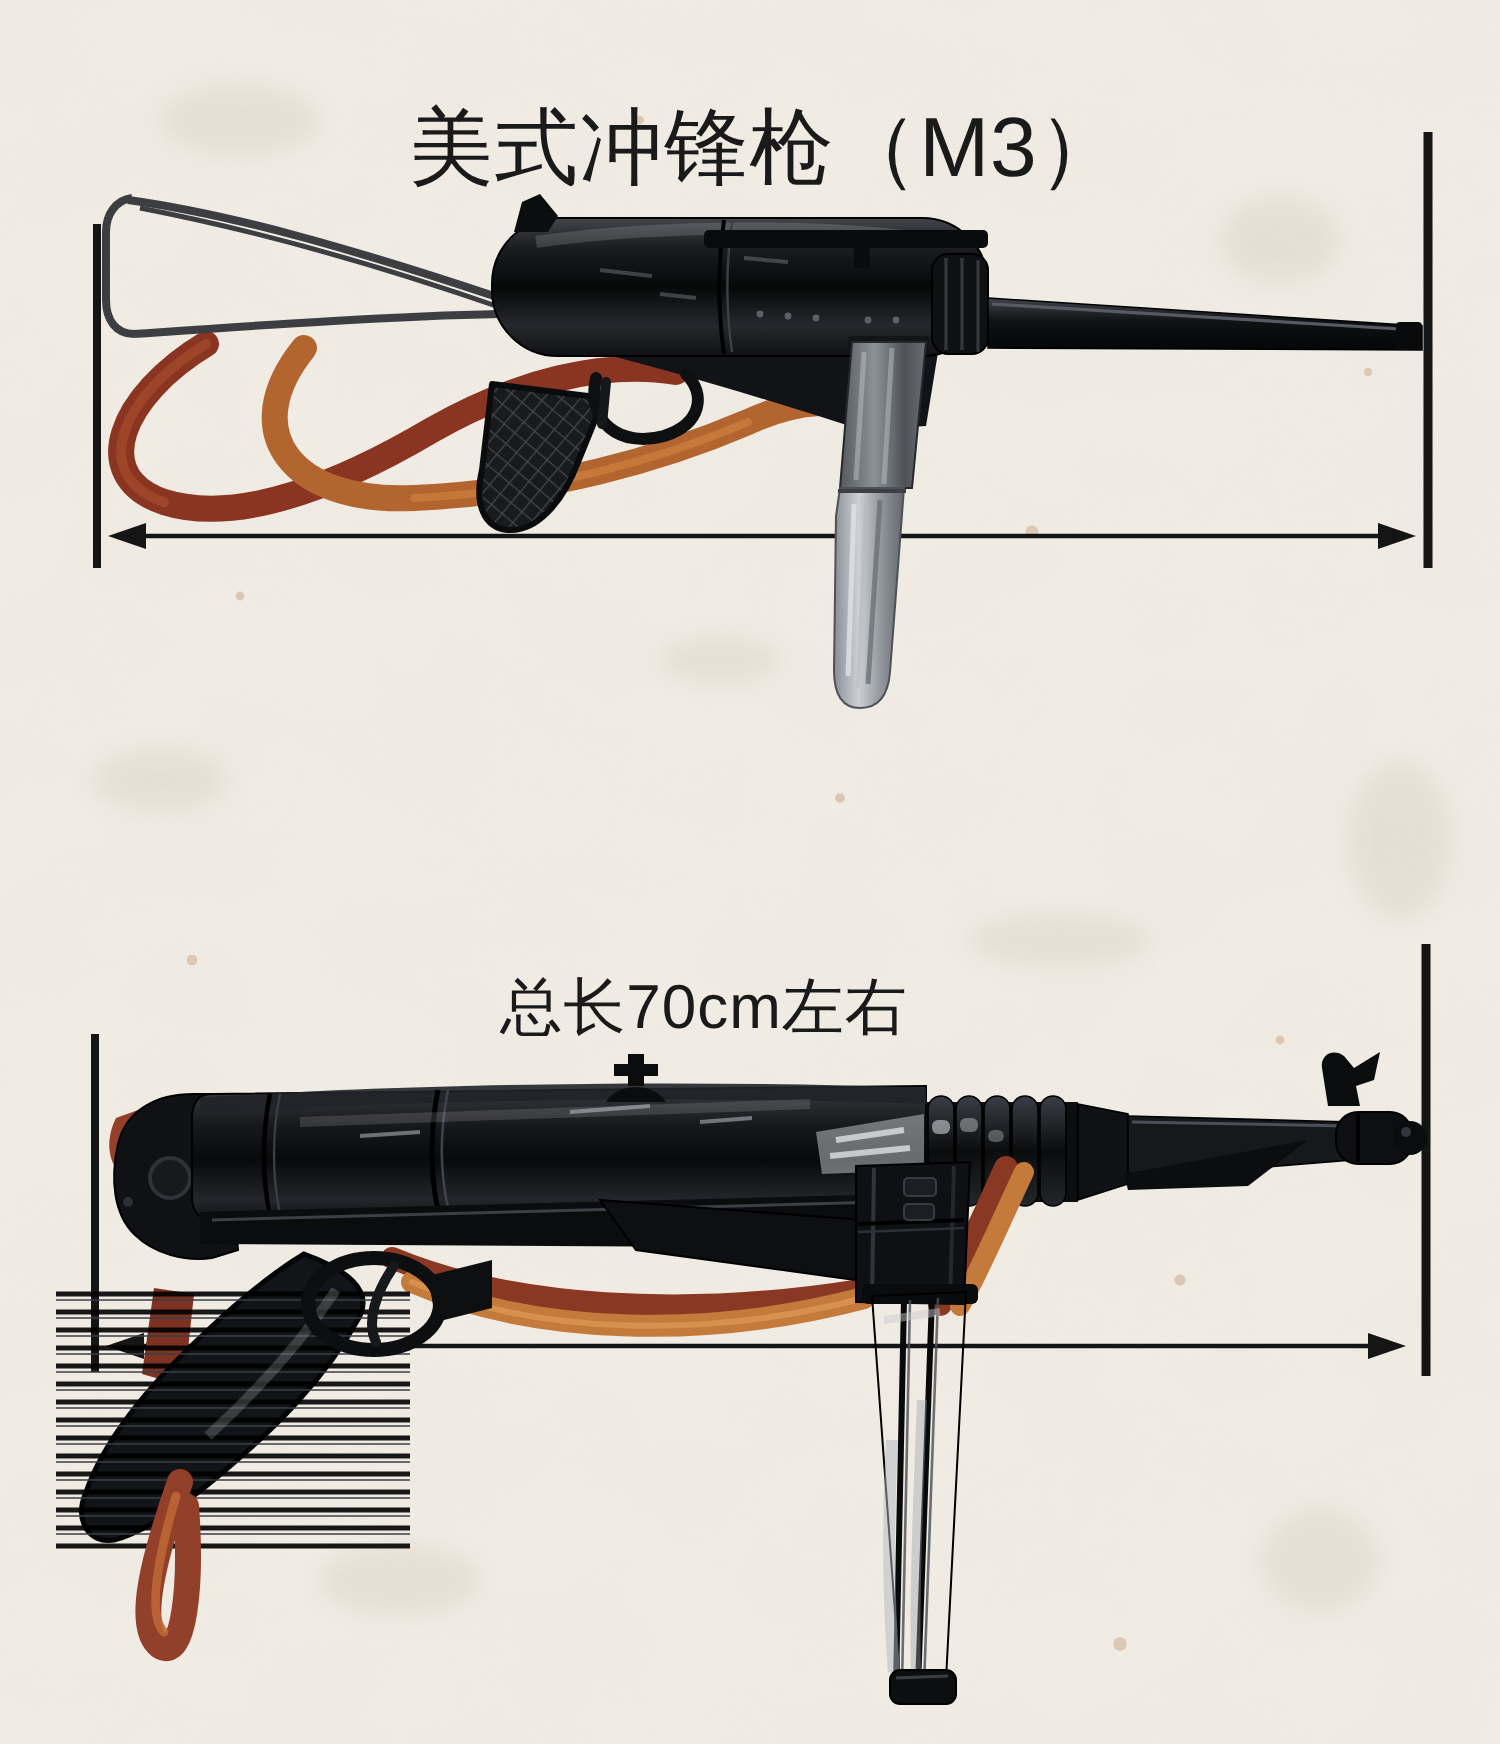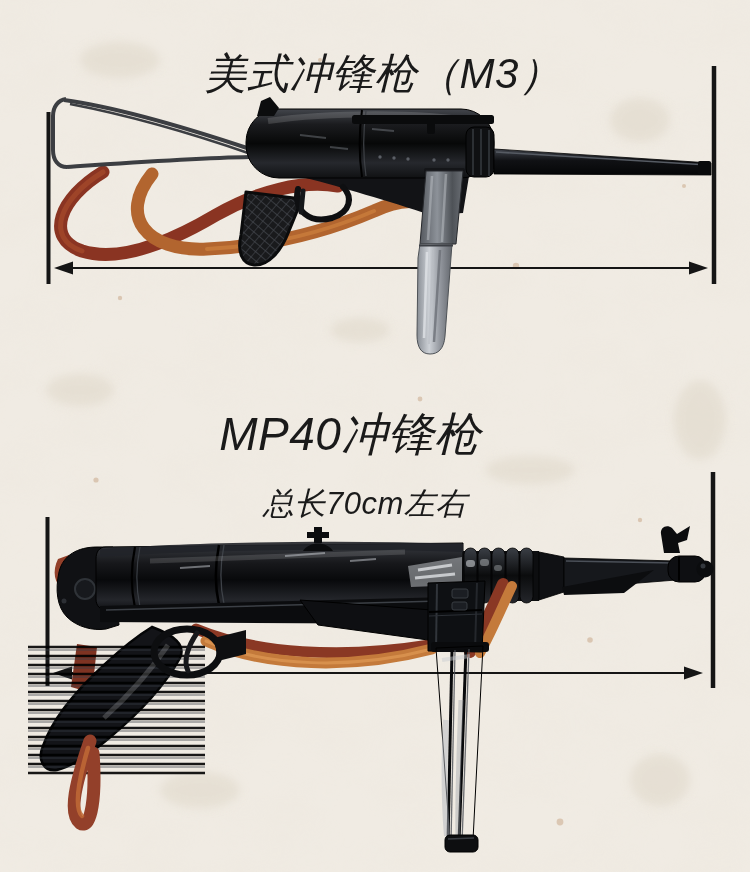--- a/index.html
+++ b/index.html
@@ -13,26 +13,26 @@
     background:var(--page-bg);
   }
   #canvas{position:relative;width:750px;height:872px;overflow:hidden;}
   .texture{position:absolute;left:0;top:0;z-index:0;}
   .art{position:absolute;left:0;z-index:1;display:block;}
   .art1{top:0;}
   .art2{top:380px;}
   .txt{
     position:absolute;z-index:2;color:var(--ink);
     white-space:nowrap;transform:translateX(-50%);
-    line-height:1.12;letter-spacing:0.5px;font-style:italic;
+    line-height:1.12;letter-spacing:0.5px;
   }
   .title1{left:383px;top:50px;font-size:42px;}
   .title2{left:350px;top:409px;font-size:46px;}
   .dimlabel1{left:325px;top:280px;font-size:31px;}
-  .dimlabel2{left:365px;top:487px;font-size:31px;}
+  .dimlabel2{left:352px;top:487px;font-size:31px;}
 </style>
 </head>
 <body>
 
 <div id="canvas">
 
   <svg class="texture" width="750" height="872" viewBox="0 0 750 872" aria-hidden="true">
     <defs>
       <filter id="paper" x="0" y="0" width="100%" height="100%">
         <feTurbulence type="fractalNoise" baseFrequency="0.016 0.02" numOctaves="3" seed="11"></feTurbulence>
@@ -166,21 +166,20 @@
       <path d="M432,176 L428,240 M446,174 L442,242" stroke="#cfd3d8" opacity="0.4" stroke-width="2.5"></path>
       <path d="M420,244 L452,244 L445,336 C444,349 438,354 430,354 C421,354 417,347 417,335 L418,258 Z" fill="url(#gMag)" stroke="#4e5257" stroke-width="1"></path>
       <path d="M427,252 L424,338" stroke="#e2e5e9" opacity="0.75" stroke-width="2.5"></path>
       <path d="M440,250 L434,342" stroke="#6d7178" stroke-width="2.5" opacity="0.8"></path>
       <path d="M433,250 L429,344" stroke="#b9bdc3" opacity="0.6" stroke-width="2"></path>
       <line x1="419" y1="245.5" x2="453" y2="245.5" stroke="#3c3f44" stroke-width="2"></line>
     </g>
   </svg>
 
 
-  <div class="txt title2">MP40冲锋枪</div>
   <div class="txt dimlabel2">总长70cm左右</div>
 
   <svg class="art art2" width="750" height="492" viewBox="0 380 750 492" role="img" aria-label="MP40 submachine gun replica with leather sling and long vertical magazine">
     <defs>
       <linearGradient id="gTube2" x1="0" y1="0" x2="0" y2="1">
         <stop offset="0" stop-color="#383b41"></stop>
           <stop offset="0.3" stop-color="#17181b"></stop>
         <stop offset="0.55" stop-color="#08090b"></stop>
           <stop offset="0.85" stop-color="#24262b"></stop>
         <stop offset="1" stop-color="#101114"></stop>

